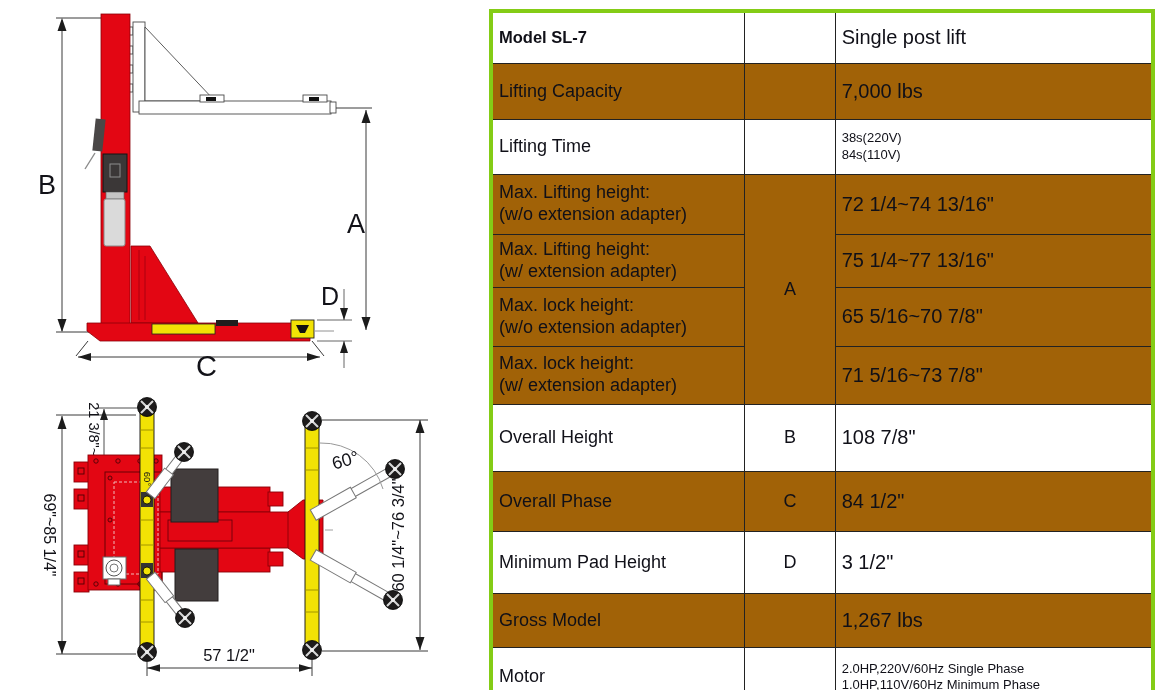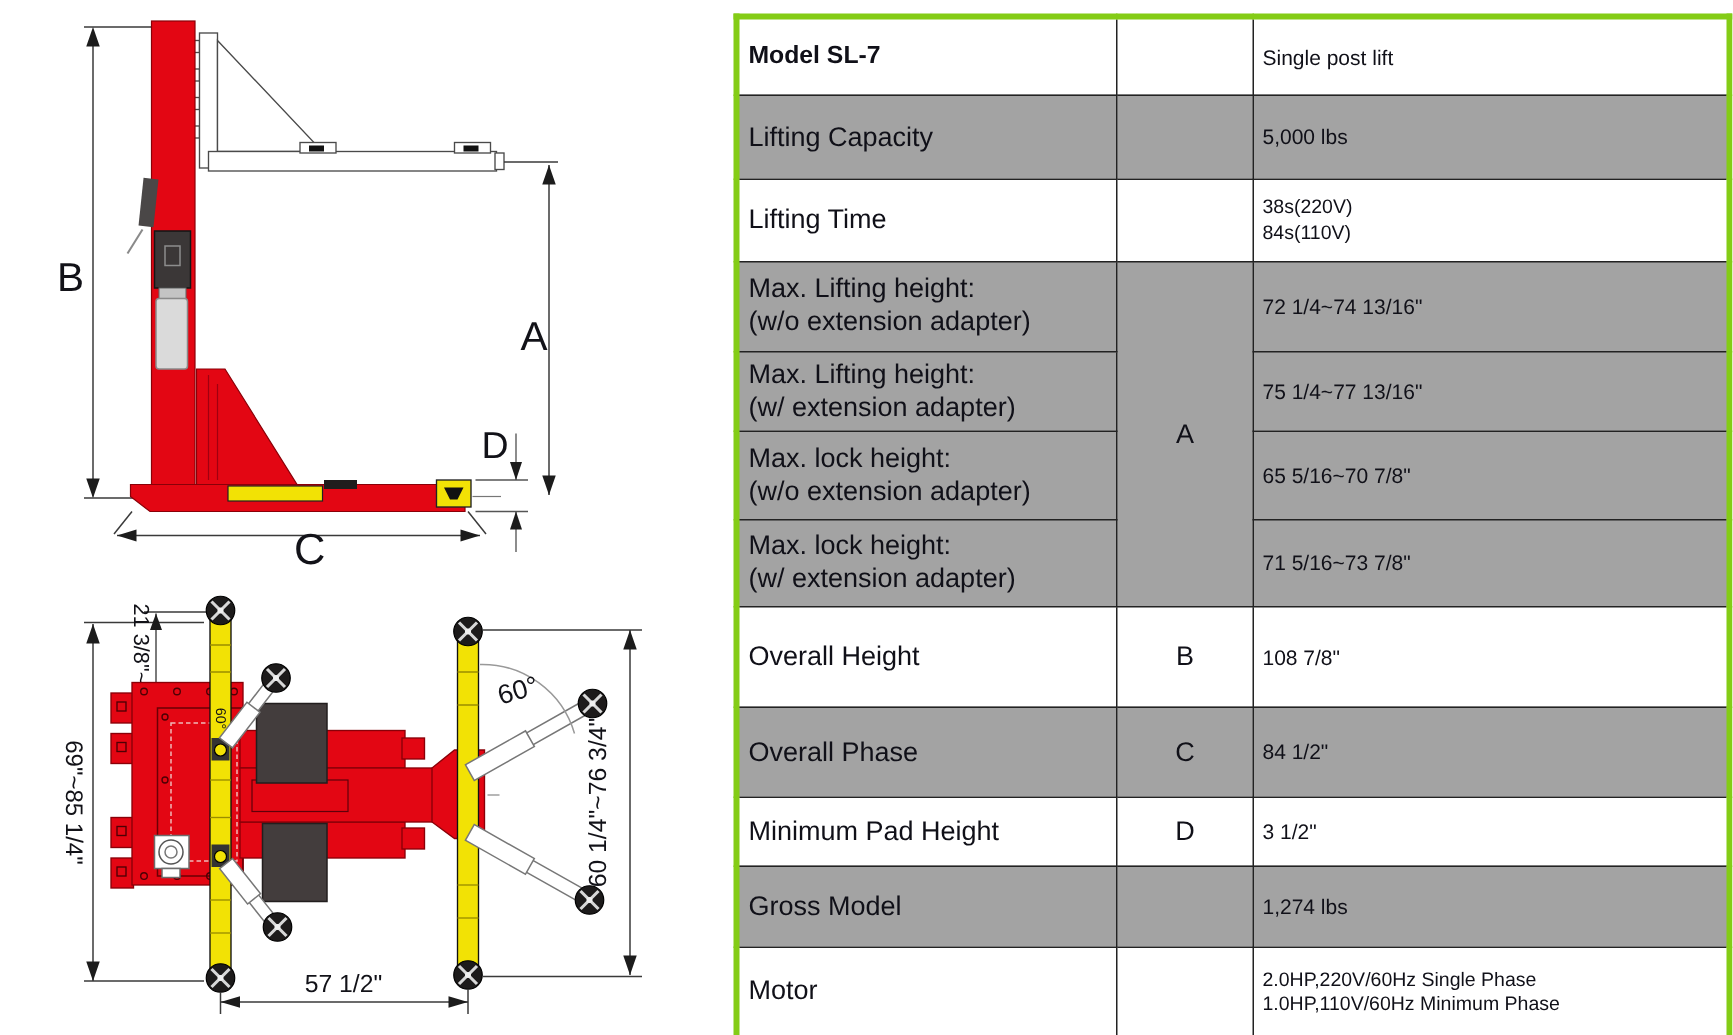--- a/index.html
+++ b/index.html
@@ -11,25 +11,25 @@
   #top-view{top:395px;}
   svg text{fill:#121218;}
   table.spec{
     position:absolute;left:476px;top:9px;border-collapse:collapse;table-layout:fixed;
     border:4px solid #84cc16;
     margin-left:13px;
   }
   table.spec td{
     border:1px solid #222;padding:0 6px;vertical-align:middle;color:#101018;
   }
-  .pink{background:#a3a3a3;}
+  .pink{background:#a16207;}
   .model{font-weight:bold;font-size:16.5px;}
   .lbl{font-size:18px;}
   .lbl2{font-size:18px;line-height:1.22;}
-  .val{font-size:14px;}
+  .val{font-size:20px;}
   .val2{font-size:13px;line-height:1.25;}
   .letter{text-align:center;font-size:18px;padding:0;}
 </style>
 </head>
 <body>
 
 <div class="diagram" id="side-view">
 <svg width="470" height="392" viewBox="0 0 470 392">
 
   <g stroke="#3a3a3a" stroke-width="1">
@@ -267,21 +267,21 @@
     </colgroup>
   <tbody>
       <tr style="height:52px">
     <td class="model">Model SL-7</td>
     <td class="letter"></td>
     <td class="val">Single post lift</td>
   </tr>
   <tr style="height:56px">
     <td class="lbl pink">Lifting Capacity</td>
     <td class="letter pink"></td>
-    <td class="val pink">5,000 lbs</td>
+    <td class="val pink">7,000 lbs</td>
   </tr>
   <tr style="height:55px">
     <td class="lbl">Lifting Time</td>
     <td class="letter"></td>
     <td class="val2">
       <div>38s(220V)</div>
       <div>84s(110V)</div>
     </td>
   </tr>
   <tr style="height:60px">
@@ -316,29 +316,29 @@
   <tr style="height:67px">
     <td class="lbl">Overall Height</td>
     <td class="letter">B</td>
     <td class="val">108 7/8"</td>
   </tr>
   <tr style="height:60px">
     <td class="lbl pink">Overall Phase</td>
     <td class="letter pink">C</td>
     <td class="val pink">84 1/2"</td>
   </tr>
-  <tr style="height:46px">
+  <tr style="height:62px">
     <td class="lbl">Minimum Pad Height</td>
     <td class="letter">D</td>
     <td class="val">3 1/2"</td>
   </tr>
   <tr style="height:54px">
     <td class="lbl pink">Gross Model</td>
     <td class="letter pink"></td>
-    <td class="val pink">1,274 lbs</td>
+    <td class="val pink">1,267 lbs</td>
   </tr>
   <tr style="height:61px">
     <td class="lbl">Motor</td>
     <td class="letter"></td>
     <td class="val2">
       <div>2.0HP,220V/60Hz Single Phase</div>
       <div>1.0HP,110V/60Hz Minimum Phase</div>
     </td>
   </tr>
 </tbody>

